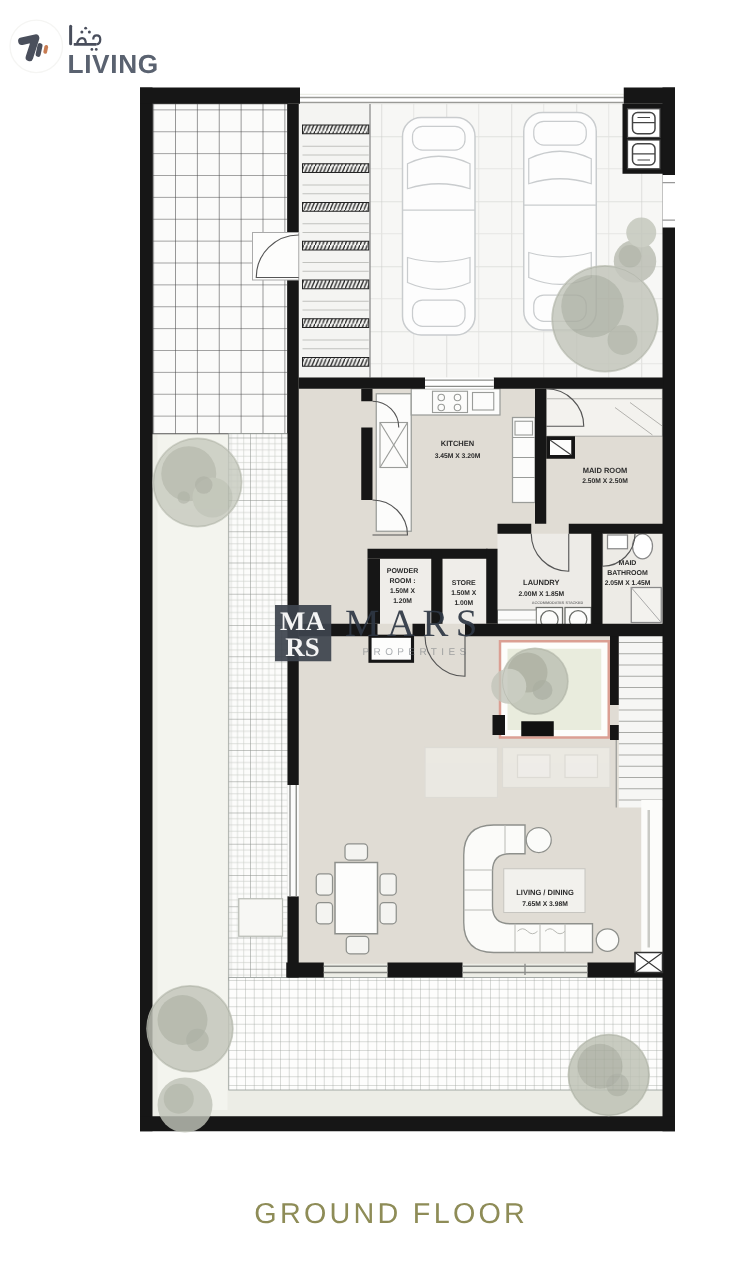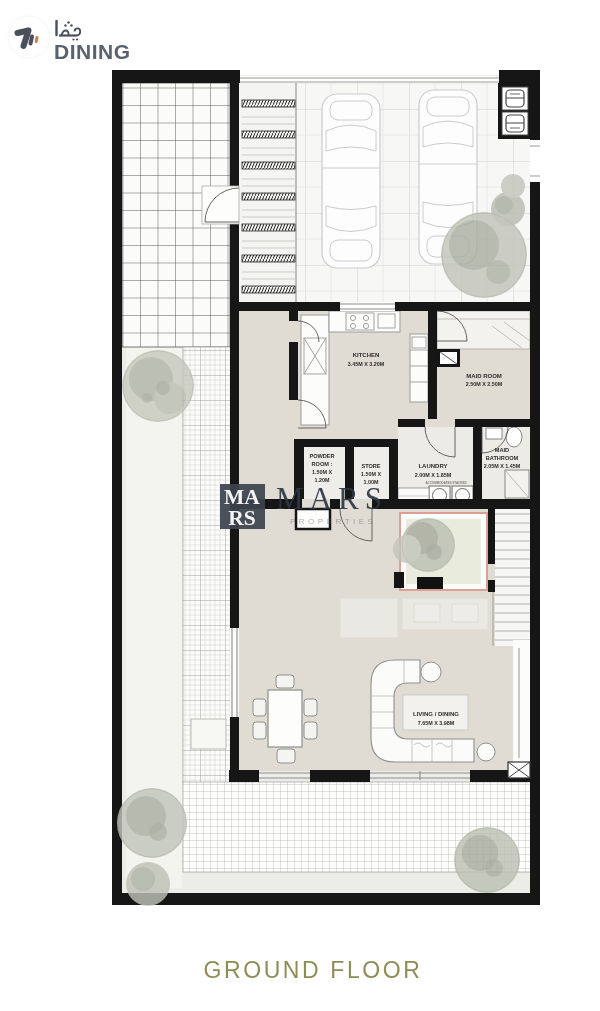--- a/index.html
+++ b/index.html
@@ -392,14 +392,14 @@
     <path d="M59 35.5 L77 35.5" stroke-width="2.2" fill="none"></path>
     <path d="M61.5 35.5 q1.2 -5 4.2 -5 q3 0 3 5" stroke-width="1.8" fill="none"></path>
     <circle cx="65.5" cy="25.5" r="1.2" stroke="none"></circle>
     <circle cx="68.5" cy="22.5" r="1.2" stroke="none"></circle>
     <circle cx="71.5" cy="25.5" r="1.2" stroke="none"></circle>
     <path d="M77 35.5 q3.2 -0.5 3.2 -4 q0 -3.2 -2.8 -3.2 q-2.8 0 -2.8 3.2" stroke-width="1.8" fill="none"></path>
     <circle cx="73.5" cy="39.5" r="1.1" stroke="none"></circle>
     <circle cx="77" cy="39.5" r="1.1" stroke="none"></circle>
   </g>
 </svg>
-<div id="ayshei-text">DINING</div>
+<div id="ayshei-text">LIVING</div>
 <div id="gf">GROUND FLOOR</div>
 
 </body></html>

